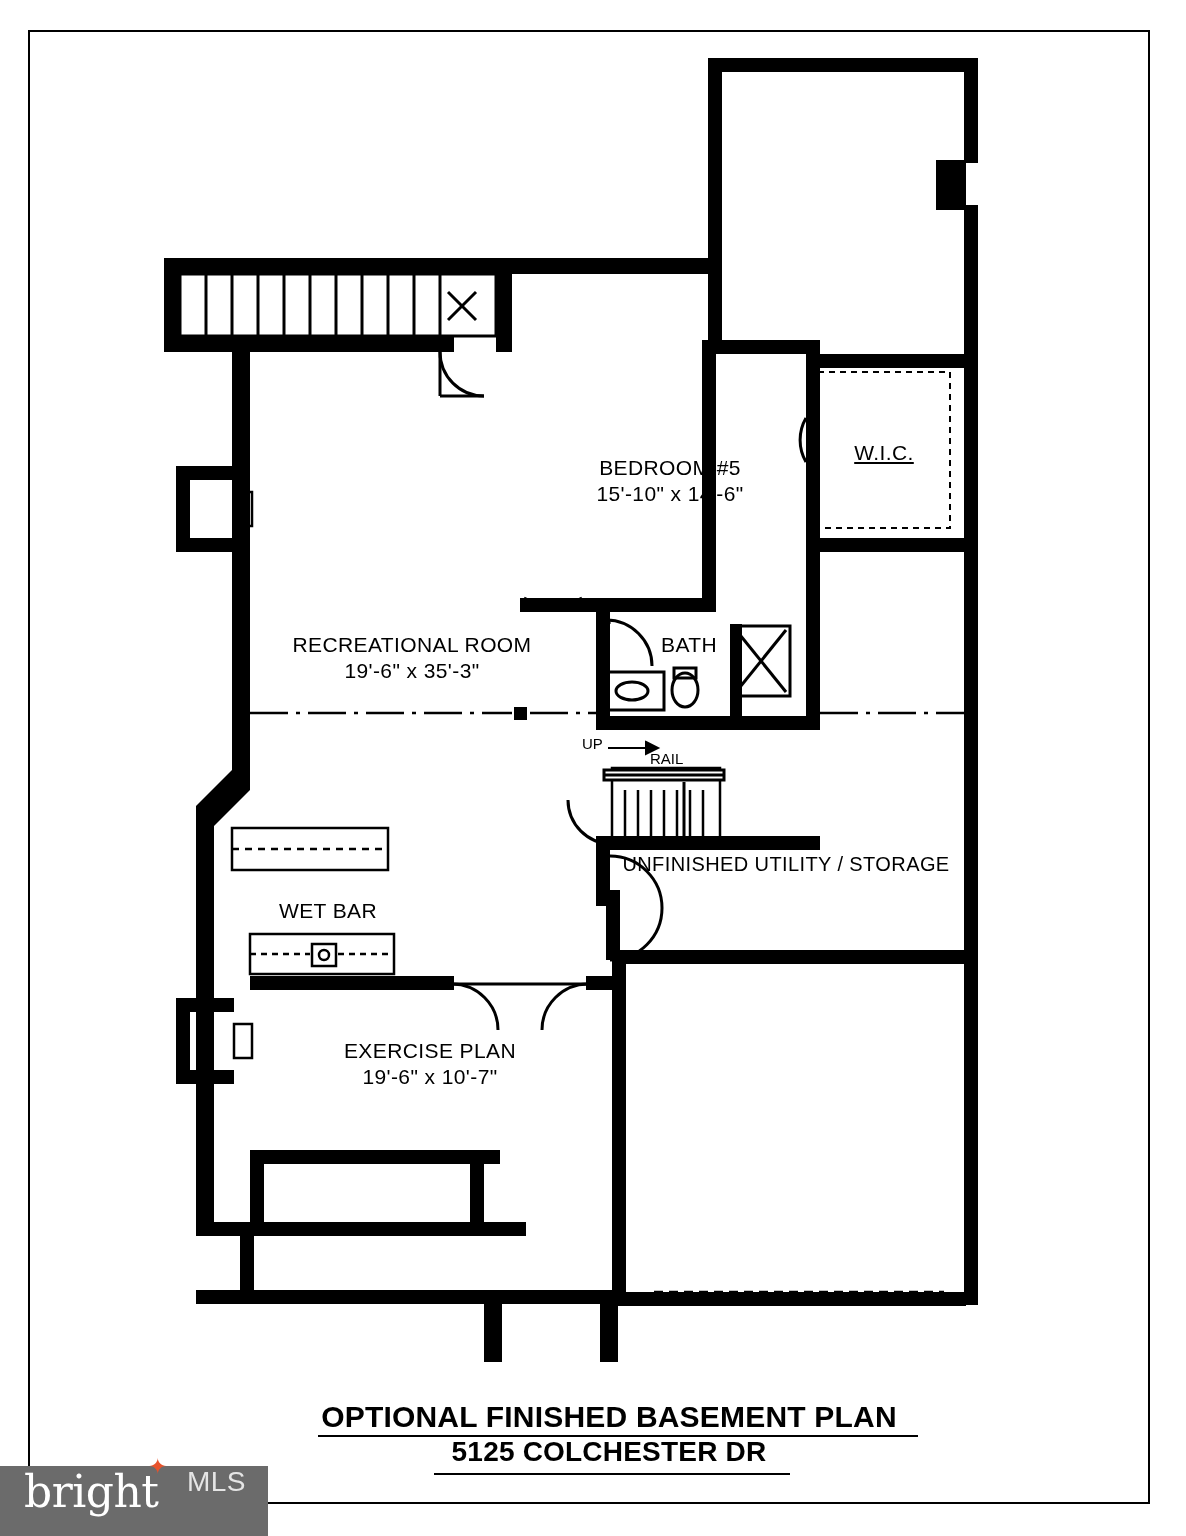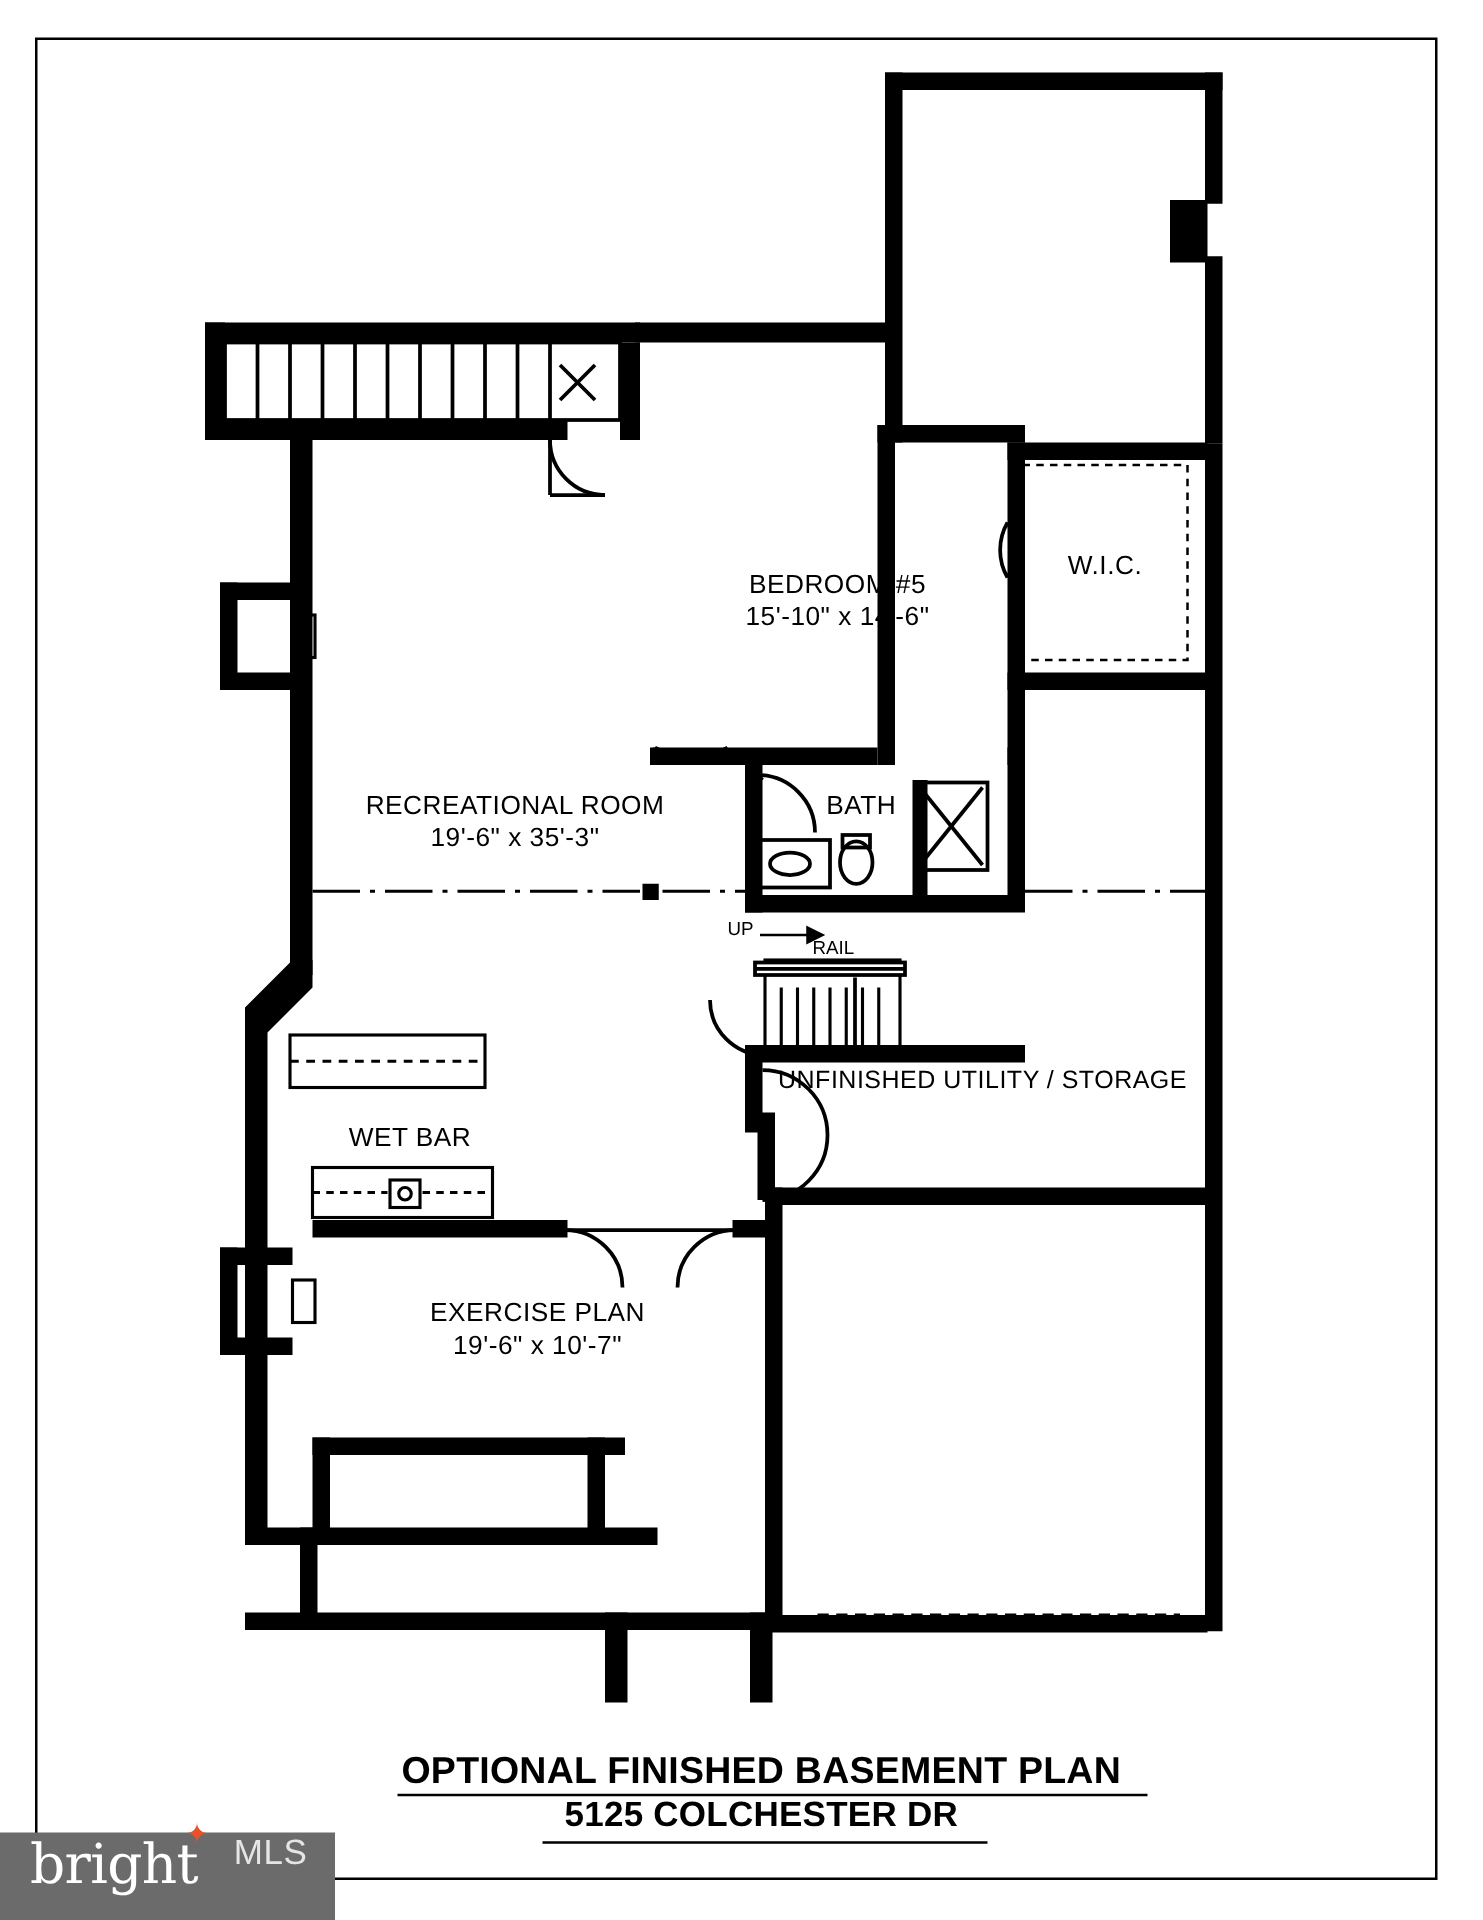--- a/index.html
+++ b/index.html
@@ -314,21 +314,21 @@
       <line x1="318" y1="1436" x2="918" y2="1436"></line>
       <line x1="434" y1="1474" x2="790" y2="1474"></line>
     </g>
   </svg>
 
   <div class="room-label" style="left:470px; top:455px; width:400px;">
     <span class="name">BEDROOM #5</span>
     <span class="dims">15'-10" x 14'-6"</span>
   </div>
 
-  <div class="room-label" style="left:784px; top:440px; width:200px;">
+  <div class="room-label" style="left:784px; top:440px; width:200px;text-decoration:underline;">
     <span class="name">W.I.C.</span>
   </div>
 
   <div class="room-label" style="left:212px; top:632px; width:400px;">
     <span class="name">RECREATIONAL ROOM</span>
     <span class="dims">19'-6" x 35'-3"</span>
   </div>
 
   <div class="room-label" style="left:604px; top:632px; width:170px;">
     <span class="name">BATH</span>

